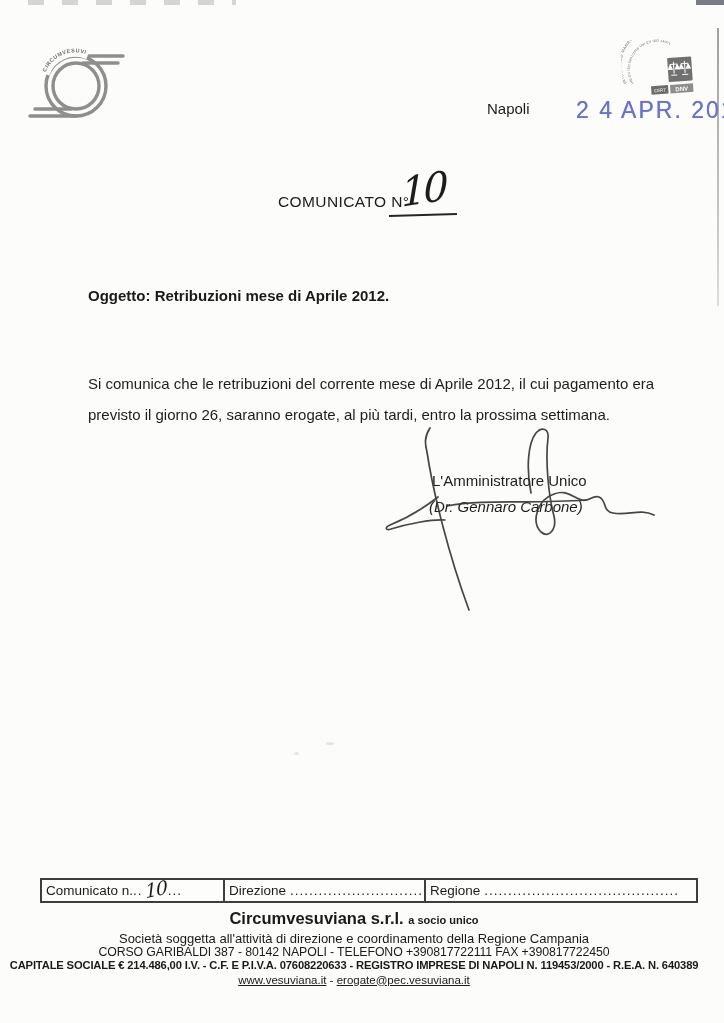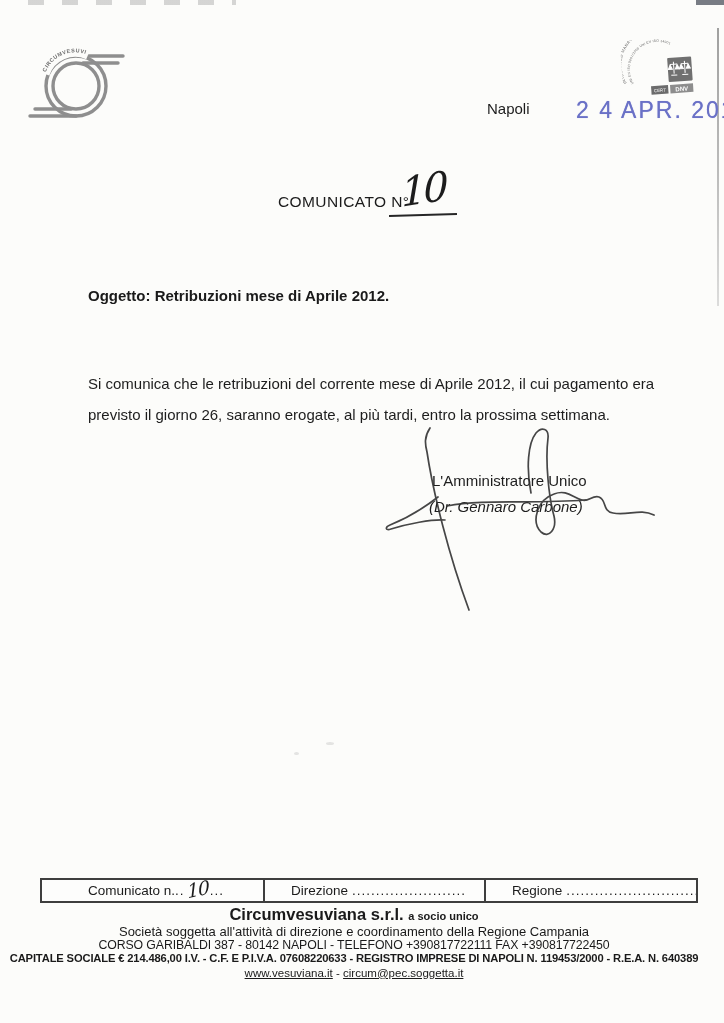--- a/index.html
+++ b/index.html
@@ -90,37 +90,37 @@
 
   
   .routing-table{
     position:absolute;left:40px;top:878px;width:658px;height:25px;
     border:2px solid #3e3e3e;
     display:flex;align-items:center;
     font-size:13.5px;color:#1b1b1b;
     box-sizing:border-box;
     background:#fdfdfc;
   }
-  .routing-cell{height:100%;display:flex;align-items:center;padding-left:26px;box-sizing:border-box;white-space:nowrap;overflow:hidden;margin-left:20px;}
+  .routing-cell{height:100%;display:flex;align-items:center;padding-left:4px;box-sizing:border-box;white-space:nowrap;overflow:hidden;}
   .routing-cell.c1{width:181px;}
   .routing-cell.c2{width:201px;border-left:2px solid #3e3e3e;}
   .routing-cell.c3{flex:1;border-left:2px solid #3e3e3e;}
   .routing-cell .dots{letter-spacing:1px;margin-left:4px;}
   .routing-number{
     font-size:19px;letter-spacing:-1px;
     display:inline-block;transform:rotate(-12deg) skewX(-8deg);
     margin:0 1px 0 2px;position:relative;top:-2px;
   }
 
   
   .footer-block{
     position:absolute;left:0;top:906px;width:708px;
     text-align:center;color:#1a1a1a;
   }
-  .footer-line1{font-size:16.5px;font-weight:bold;line-height:17px;}
+  .footer-line1{font-size:16.5px;font-weight:bold;line-height:24px;}
   .footer-suffix{font-size:11px;font-weight:bold;}
   .footer-line2{font-size:13px;font-weight:normal;line-height:13.5px;}
   .footer-line3{font-size:12.3px;line-height:13.5px;letter-spacing:-.1px;}
   .footer-line4{font-size:11.2px;line-height:13.5px;letter-spacing:-.15px;font-weight:bold;}
   .footer-line5{font-size:11.5px;line-height:14px;}
   .footer-link{color:#1a1a1a;text-decoration:underline;cursor:pointer;}
 </style>
 </head>
 <body>
 
@@ -224,17 +224,17 @@
     <div class="footer-line1">
       <span>Circumvesuviana s.r.l.</span>
       <span class="footer-suffix">a socio unico</span>
     </div>
     <div class="footer-line2">Società soggetta all'attività di direzione e coordinamento della Regione Campania</div>
     <div class="footer-line3">CORSO GARIBALDI 387 - 80142 NAPOLI - TELEFONO +390817722111 FAX +390817722450</div>
     <div class="footer-line4">CAPITALE SOCIALE € 214.486,00 I.V. - C.F. E P.I.V.A. 07608220633 - REGISTRO IMPRESE DI NAPOLI N. 119453/2000 - R.E.A. N. 640389</div>
     <div class="footer-line5">
       <span class="footer-link">www.vesuviana.it</span>
       <span>-</span>
-      <span class="footer-link">circum@pec.soggetta.it</span>
+      <span class="footer-link">erogate@pec.vesuviana.it</span>
     </div>
   </div>
 
 </div>
 
 </body></html>

